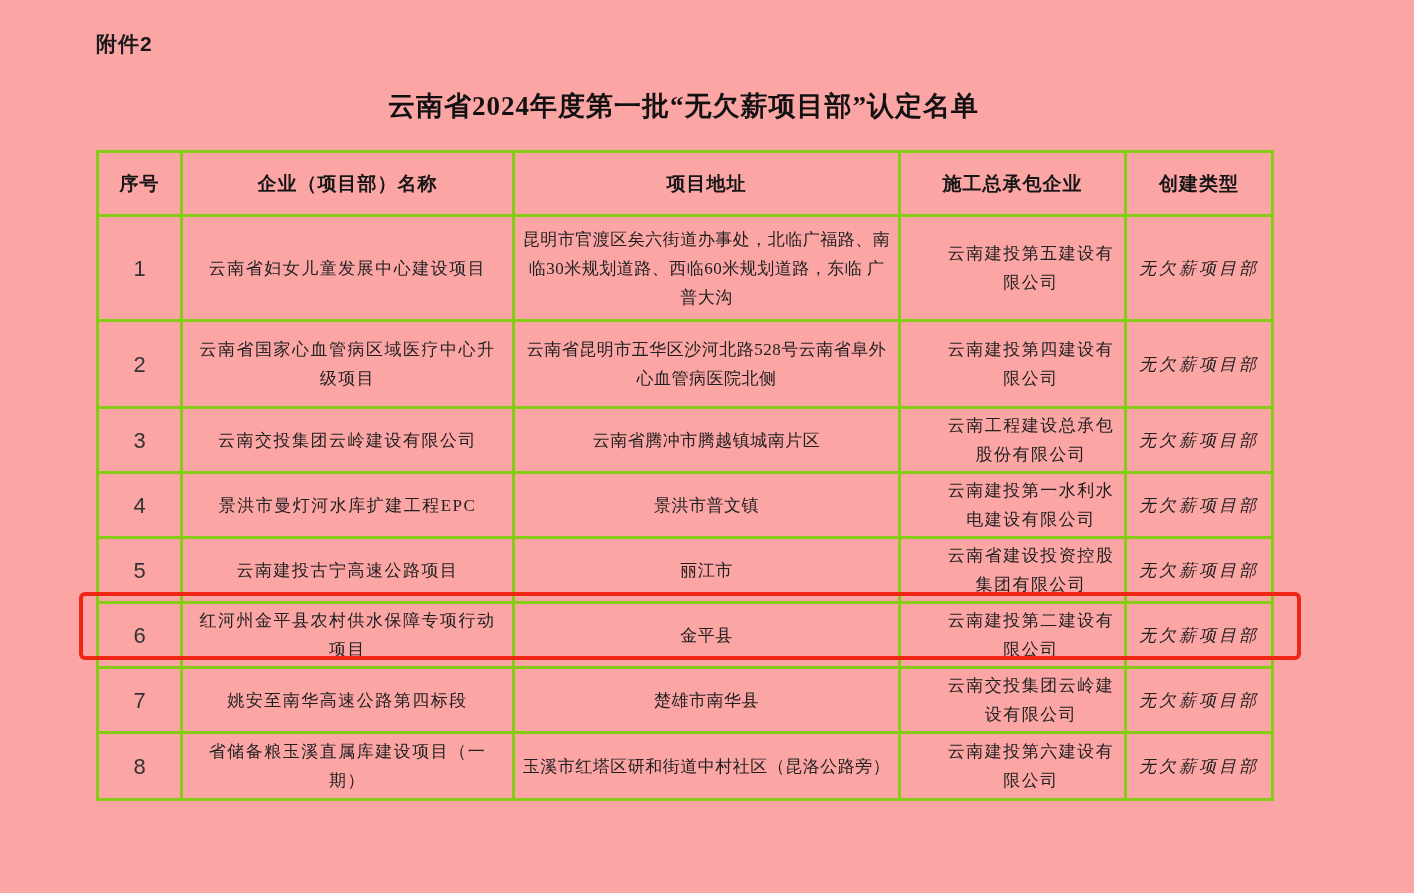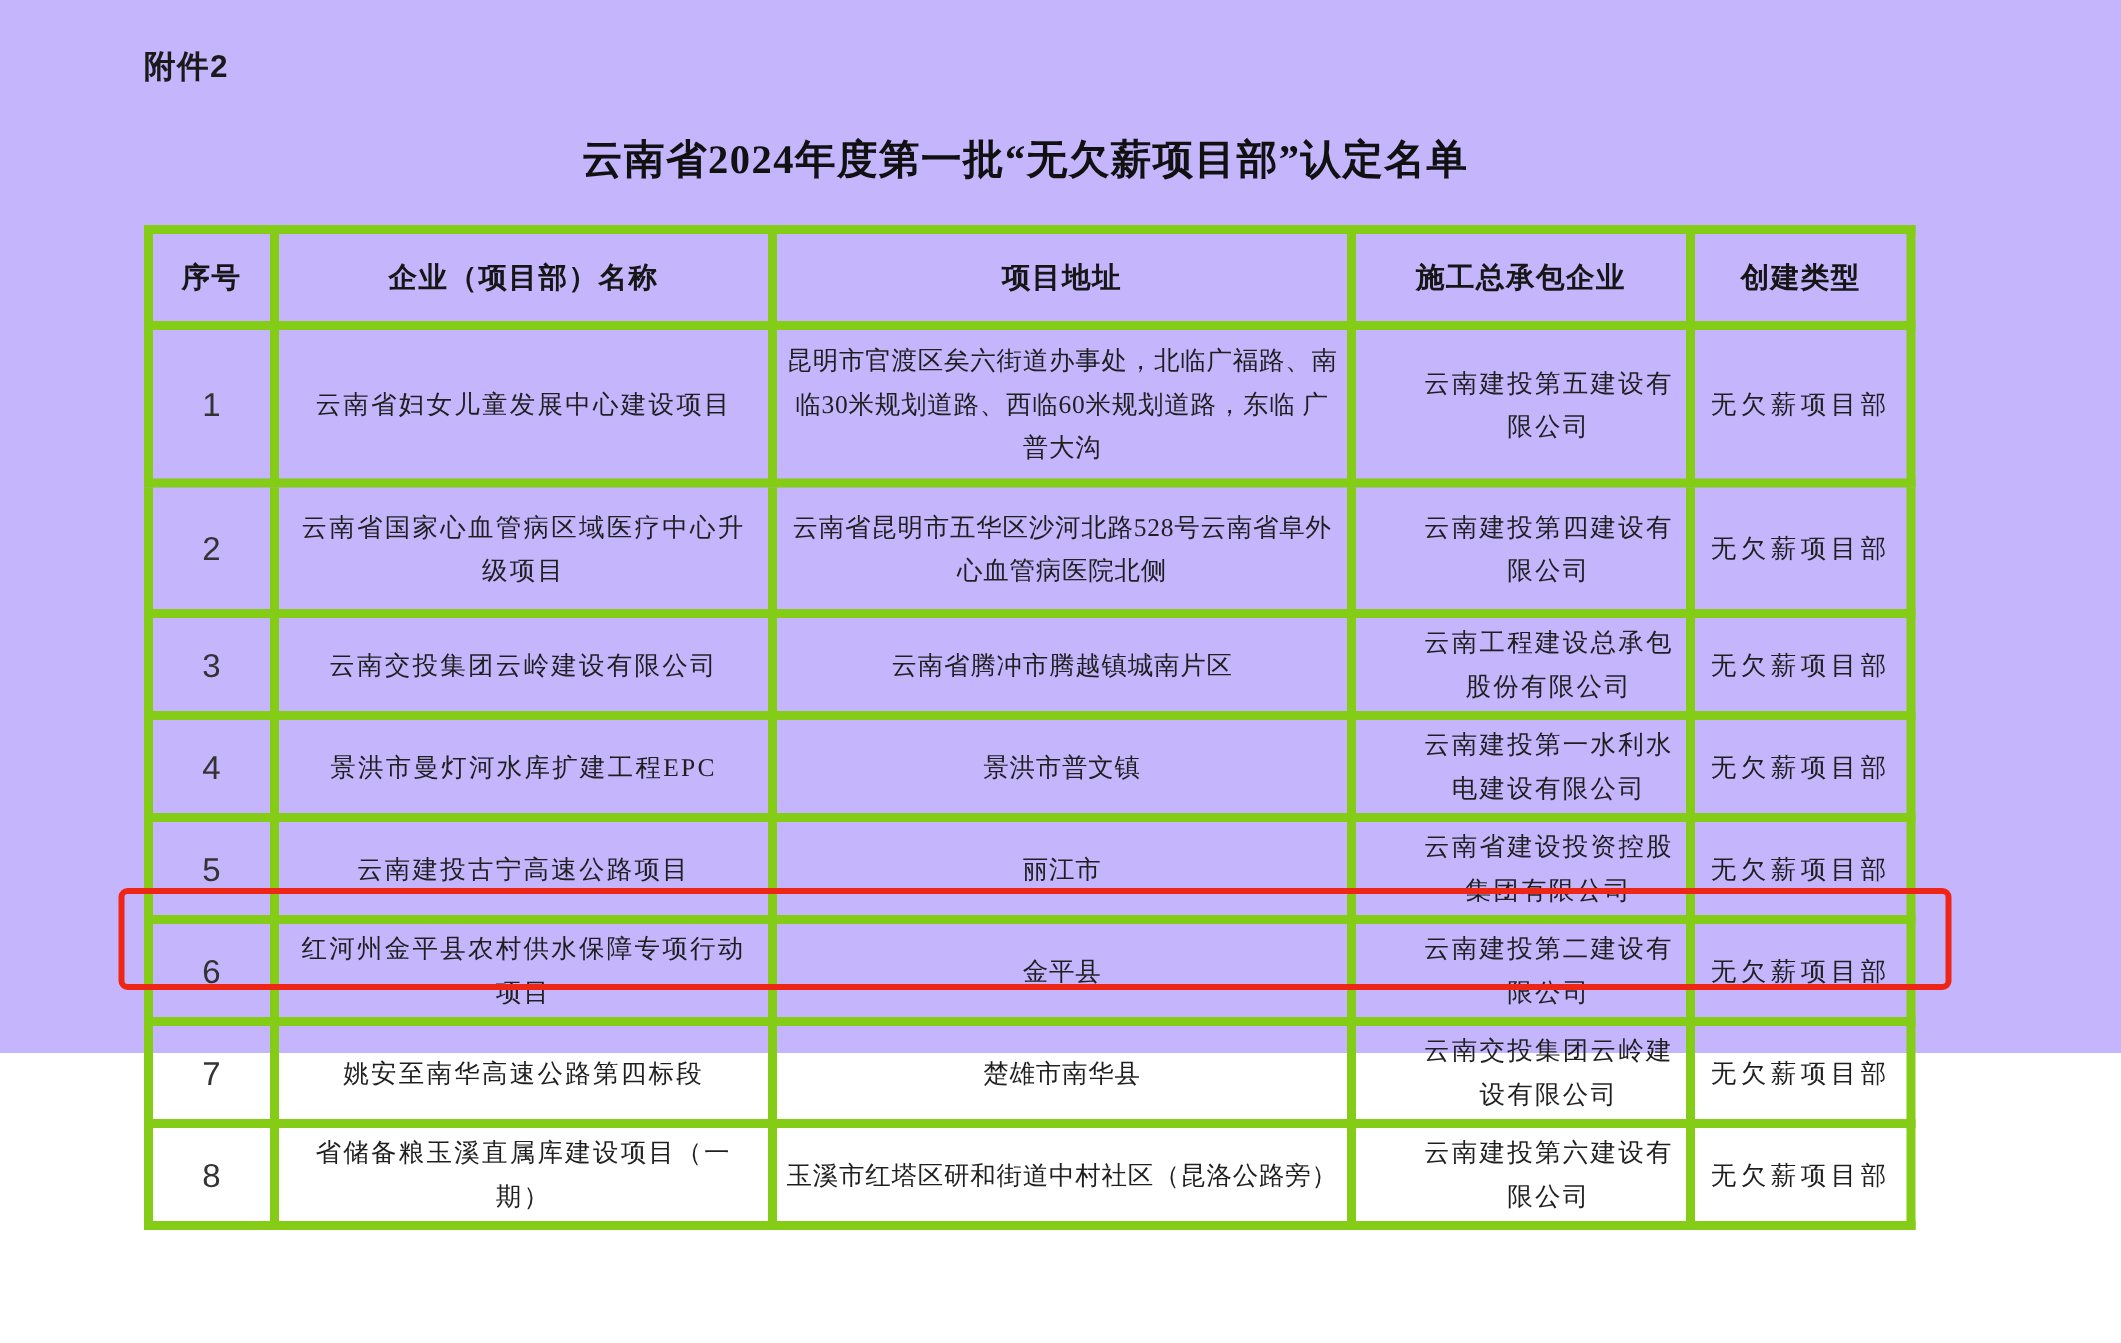--- a/index.html
+++ b/index.html
@@ -4,22 +4,22 @@
 <style>
   * { margin: 0; padding: 0; box-sizing: border-box; }
   html, body { background: #ffffff; }
   body {
     width: 1414px; height: 895px; overflow: hidden;
     font-family: "Liberation Serif", "DejaVu Serif", serif;
     color: #1c1c1c;
   }
   .page {
     position: relative;
-    width: 1414px; height: 702px;
-    background: #c4b5fd;
+    width: 1414px; height: 893px;
+    background: #fca5a5;
   }
   .attachment {
     position: absolute;
     left: 96px; top: 30px;
     font-family: "Liberation Sans", "DejaVu Sans", sans-serif;
     font-size: 21px;
     font-weight: 600;
     color: #1a1a1a;
     letter-spacing: 1px;
   }
@@ -37,21 +37,21 @@
     position: absolute;
     left: 96px; top: 150px;
     width: 1175px;
   }
   table.doc-table {
     width: 1175px;
     border-collapse: collapse;
     table-layout: fixed;
   }
   table.doc-table th, table.doc-table td {
-    border: 6px solid #84cc16;
+    border: 3px solid #84cc16;
     text-align: center;
     vertical-align: middle;
     overflow: hidden;
   }
   thead tr { height: 64px; }
   tbody tr:nth-child(1) { height: 105px; }
   tbody tr:nth-child(2) { height: 87px; }
   tbody tr:nth-child(3) { height: 63px; }
   tbody tr:nth-child(4) { height: 62px; }
   tbody tr:nth-child(5) { height: 62px; }
@@ -73,21 +73,21 @@
   }
   td.col-no {
     font-family: "Liberation Sans", "DejaVu Sans", sans-serif;
     font-size: 22px;
     color: #333;
     letter-spacing: 0;
   }
   td.col-name { letter-spacing: 1.5px; margin-top: 24px; }
   td.col-addr { letter-spacing: 0.5px; padding: 2px 6px; }
   td.col-contractor { letter-spacing: 1.5px; padding-left: 45px; }
-  td.col-type { letter-spacing: 3px; padding: 2px 4px; }
+  td.col-type { letter-spacing: 3px; padding: 2px 4px; font-style: italic; }
   .red-box {
     position: absolute;
     border: 4px solid #ef2615;
     border-radius: 6px;
     pointer-events: none;
     z-index: 5;
   }
 </style>
 </head>
 <body>

